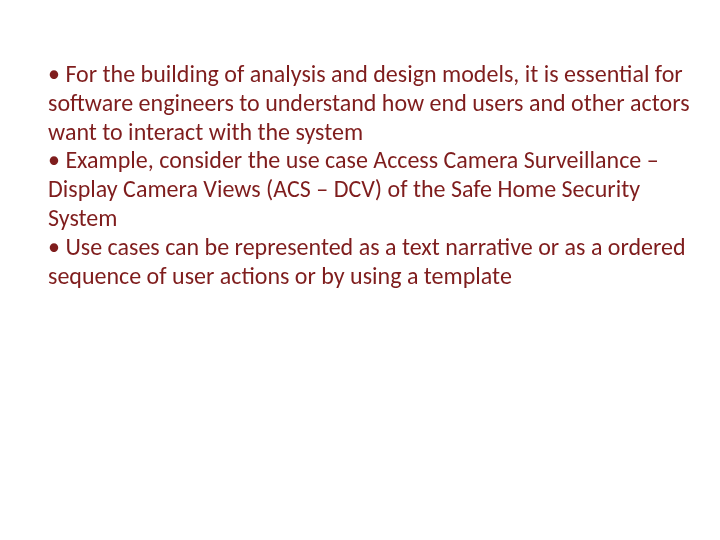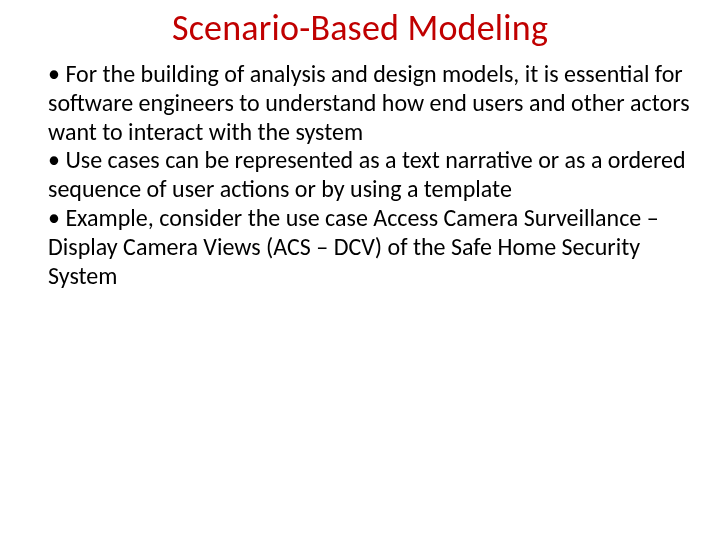--- a/index.html
+++ b/index.html
@@ -28,35 +28,34 @@
     font-weight: 400;
     letter-spacing: 0.2px;
   }
   .body {
     position: absolute;
     top: 60px;
     left: 48px;
     width: 644px;
     font-size: 24px;
     line-height: 1.2;
-    color: #000000;
+    color: #7f1d1d;
   }
   .bullet-row {
     display: block;
   }
   .bullet-mark {
     display: inline;
   }
   .bullet-text {
     display: inline;
   }
 </style>
 </head>
 <body>
 
 <div class="slide">
-  <div class="title">Scenario-Based Modeling</div>
   <div class="body">
     <span class="bullet-row"><span class="bullet-mark">• </span><span class="bullet-text">For the building of analysis and design models, it is essential for software engineers to understand how end users and other actors want to interact with the system</span></span>
+      <span class="bullet-row"><span class="bullet-mark">• </span><span class="bullet-text">Example, consider the use case Access Camera Surveillance – Display Camera Views (ACS – DCV) of the Safe Home Security System</span></span>
       <span class="bullet-row"><span class="bullet-mark">• </span><span class="bullet-text">Use cases can be represented as  a text narrative or as a ordered sequence of user actions or by using a template</span></span>
-      <span class="bullet-row"><span class="bullet-mark">• </span><span class="bullet-text">Example, consider the use case Access Camera Surveillance – Display Camera Views (ACS – DCV) of the Safe Home Security System</span></span>
   </div>
 </div>
 
 </body></html>

